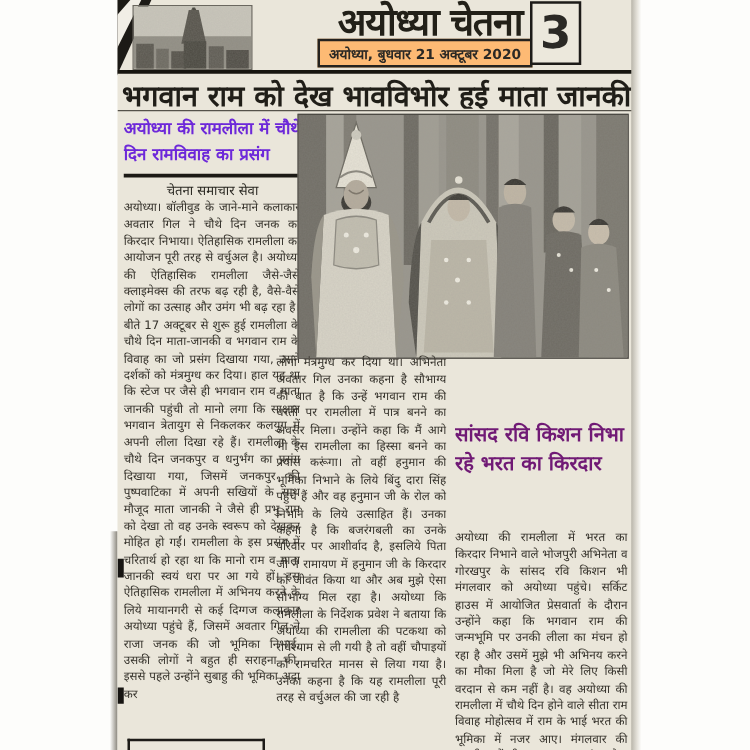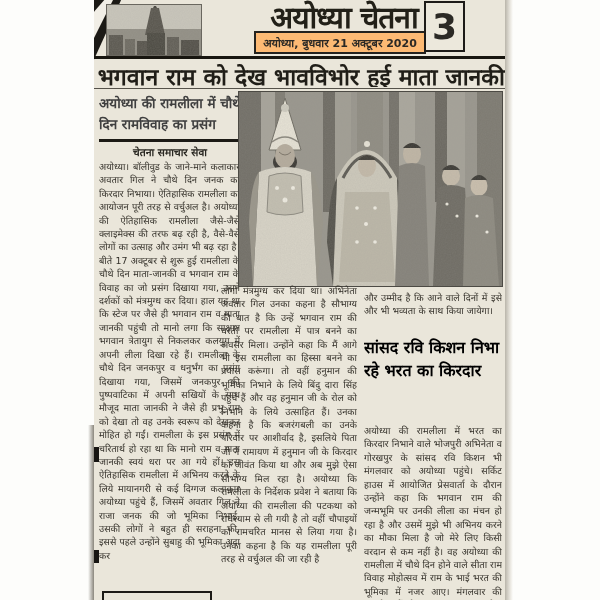--- a/index.html
+++ b/index.html
@@ -24,35 +24,35 @@
     border:2px solid #1d1b18;display:flex;align-items:center;justify-content:center;
     font-size:36px;font-weight:bold;background:#ece8dc;}
   .mast-rule{position:absolute;left:0;top:56px;width:413px;height:3px;background:#181610;}
   
   .headline{position:absolute;left:2px;top:60px;width:409px;height:27px;
     font-size:23px;font-weight:bold;text-align:right;white-space:nowrap;overflow:hidden;
     color:#201e18;}
   .headline-rule{position:absolute;left:0;top:88px;width:413px;height:1px;background:#55524a;}
   
   .col1-subhead{position:absolute;left:5px;top:93px;width:142px;height:44px;
-    font-size:13.5px;font-weight:bold;line-height:1.55;color:#404040;overflow:hidden;}
+    font-size:13.5px;font-weight:bold;line-height:1.55;color:#6d28d9;overflow:hidden;}
   .col1-subhead-rule{position:absolute;left:5px;top:139px;width:142px;height:2.5px;background:#1c1a15;}
   .byline{position:absolute;left:5px;top:145px;width:142px;text-align:center;
-    font-size:10.5px;font-weight:bold;color:#2a2822;}
+    font-size:10.5px;font-weight:normal;color:#2a2822;}
   .col-body{font-size:9.4px;line-height:13.4px;text-align:justify;color:#34312a;overflow:hidden;}
   .col1-body{position:absolute;left:5px;top:160px;width:141px;height:438px;}
   .col1-body::first-letter{}
   
   .main-photo{position:absolute;left:144px;top:91px;width:263px;height:194px;
     border:1px solid #4c4a44;background:#8d8a82;}
   
   .col2-body{position:absolute;left:127px;top:284px;width:136px;height:307px;}
   .col3-intro{position:absolute;left:270px;top:291px;width:138px;height:42px;}
   .col3-subhead{position:absolute;left:270px;top:336px;width:138px;height:52px;
-    font-size:16px;font-weight:bold;line-height:1.45;color:#000000;overflow:hidden;}
+    font-size:16px;font-weight:bold;line-height:1.45;color:#701a75;overflow:hidden;}
   .col3-body{position:absolute;left:270px;top:392px;width:138px;height:206px;margin-top:32px;}
   
   .edge-mark1{position:absolute;left:0;top:447px;width:5px;height:15px;background:#171512;}
   .edge-mark2{position:absolute;left:0;top:550px;width:5px;height:13px;background:#171512;}
   .bottom-box{position:absolute;left:8px;top:591px;width:106px;height:9px;
     border:2px solid #1d1b17;border-bottom:none;}
 </style>
 </head>
 <body>
 
@@ -164,21 +164,20 @@
       <path d="M232,88 Q240,78 248,88" fill="#3b3934"></path>
       <path d="M226,106 Q240,100 254,106 L260,194 L224,194 Z" fill="#8d8a80"></path>
       <circle cx="238" cy="124" r="1.6" fill="#efece1"></circle>
       <circle cx="248" cy="140" r="1.6" fill="#efece1"></circle>
 
       <rect width="263" height="194" filter="url(#grain2)" opacity="0.4"></rect>
     </svg>
 
     <div class="col-body col2-body">लोगों मंत्रमुग्ध कर दिया था। अभिनेता अवतार गिल उनका कहना है सौभाग्य की बात है कि उन्हें भगवान राम की धरती पर रामलीला में पात्र बनने का अवसर मिला। उन्होंने कहा कि मैं आगे भी इस रामलीला का हिस्सा बनने का प्रयास करूंगा। तो वहीं हनुमान की भूमिका निभाने के लिये बिंदु दारा सिंह पहुंचे हैं और वह हनुमान जी के रोल को निभाने के लिये उत्साहित हैं। उनका कहना है कि बजरंगबली का उनके परिवार पर आशीर्वाद है, इसलिये पिता जी ने रामायण में हनुमान जी के किरदार को जीवंत किया था और अब मुझे ऐसा सौभाग्य मिल रहा है। अयोध्या कि रामलीला के निर्देशक प्रवेश ने बताया कि अयोध्या की रामलीला की पटकथा को राधेश्याम से ली गयी है तो वहीं चौपाइयों को रामचरित मानस से लिया गया है। उनका कहना है कि यह रामलीला पूरी तरह से वर्चुअल की जा रही है</div>
 
-    <div class="col-body col3-intro">और उम्मीद है कि आने वाले दिनों में इसे और भी भव्यता के साथ किया जायेगा।</div>
     <div class="col3-subhead">सांसद रवि किशन निभा रहे भरत का किरदार</div>
     <div class="col-body col3-body">अयोध्या की रामलीला में भरत का किरदार निभाने वाले भोजपुरी अभिनेता व गोरखपुर के सांसद रवि किशन भी मंगलवार को अयोध्या पहुंचे। सर्किट हाउस में आयोजित प्रेसवार्ता के दौरान उन्होंने कहा कि भगवान राम की जन्मभूमि पर उनकी लीला का मंचन हो रहा है और उसमें मुझे भी अभिनय करने का मौका मिला है जो मेरे लिए किसी वरदान से कम नहीं है। वह अयोध्या की रामलीला में चौथे दिन होने वाले सीता राम विवाह मोहोत्सव में राम के भाई भरत की भूमिका में नजर आए। मंगलवार की रामलीला में सीता स्वयम्बर का मंचन देख लोगों की खुशी का ठिकाना नहीं था।</div>
 
     <div class="edge-mark1"></div>
     <div class="edge-mark2"></div>
     <div class="bottom-box"></div>
   </div>
 
   <div class="scan-shadow-right"></div>
 </div>

